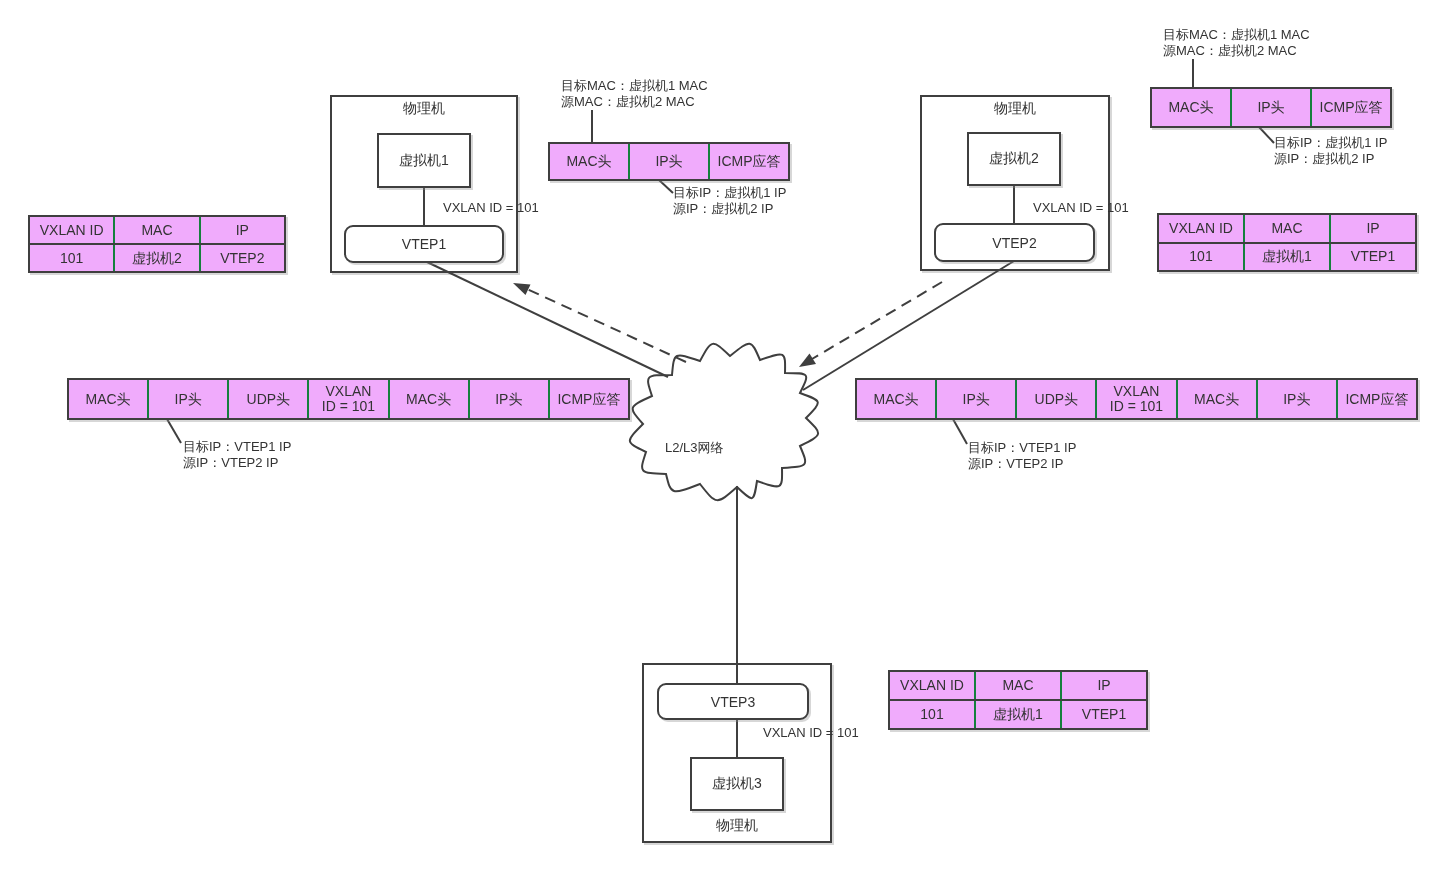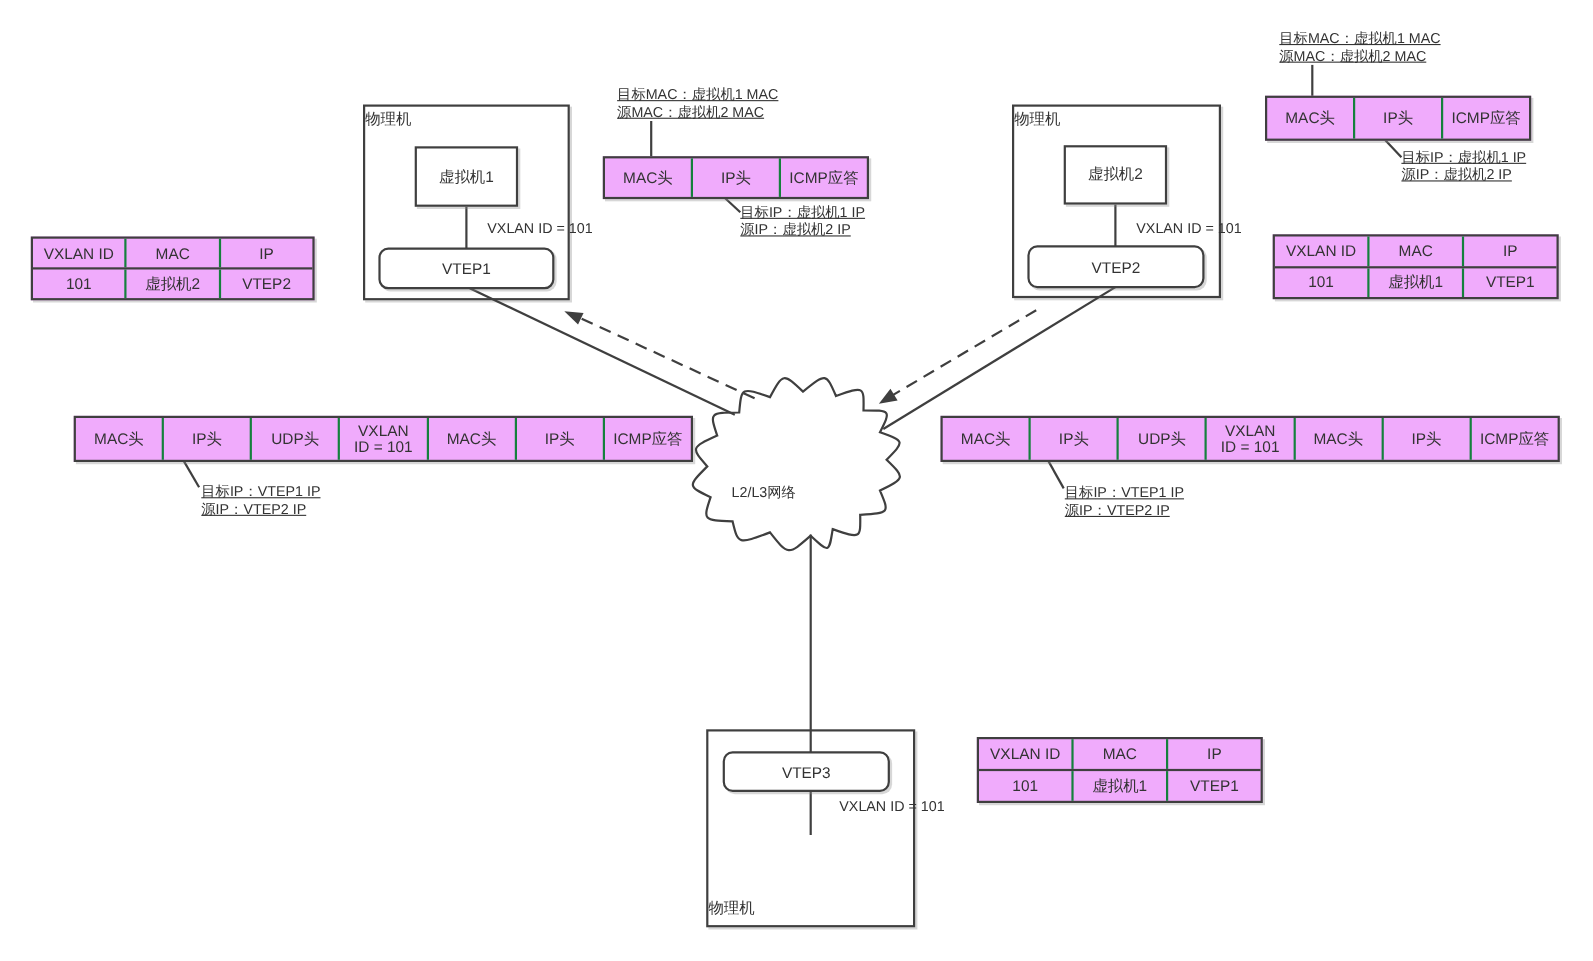--- a/index.html
+++ b/index.html
@@ -8,21 +8,21 @@
     font-family:"Liberation Sans","DejaVu Sans",sans-serif;
     color:#333;background:#fff;
   }
   .abs{position:absolute;box-sizing:border-box;}
   
   .machine{
     border:2px solid #3f3f3f;background:#fff;
     box-shadow:2px 2px 0 rgba(140,140,140,.35);
   }
   .machine-label{
-    position:absolute;left:0;width:100%;text-align:left;
+    position:absolute;left:0;width:100%;text-align:center;
     font-size:14px;color:#333;
   }
   
   .node{
     border:2px solid #3f3f3f;background:#fff;
     box-shadow:2px 2px 0 rgba(140,140,140,.35);
     display:flex;align-items:center;justify-content:center;
     font-size:14px;
   }
   
@@ -35,21 +35,21 @@
   }
   .trow{display:flex;flex:1;min-height:0;}
   .trow + .trow{border-top:2px solid #3f3f3f;}
   .tcell{
     flex:1;display:flex;align-items:center;justify-content:center;
     text-align:center;font-size:14px;line-height:15px;padding:1px;
   }
   .tcell + .tcell{border-left:2px solid #15803d;}
   
   .lbl{font-size:13px;white-space:nowrap;}
-  .ann{font-size:13px;line-height:16px;white-space:nowrap;color:#333;text-decoration:underline;}
+  .ann{font-size:13px;line-height:16px;white-space:nowrap;color:#333;}
   svg{position:absolute;left:0;top:0;pointer-events:none;}
 </style>
 </head>
 <body>
 
 <div id="canvas">
 
   <div class="abs machine" style="left:330px;top:95px;width:188px;height:178px">
     <div class="machine-label" style="top:3px">物理机</div>
   </div>
@@ -98,20 +98,21 @@
     </g>
   </svg>
 
   <div class="abs node" style="left:377px;top:133px;width:94px;height:55px">虚拟机1</div>
   <div class="abs node vtep" style="left:344px;top:225px;width:160px;height:38px">VTEP1</div>
 
   <div class="abs node" style="left:967px;top:132px;width:94px;height:54px">虚拟机2</div>
   <div class="abs node vtep" style="left:934px;top:223px;width:161px;height:39px">VTEP2</div>
 
   <div class="abs node vtep" style="left:657px;top:683px;width:152px;height:37px">VTEP3</div>
+  <div class="abs node" style="left:690px;top:757px;width:94px;height:54px">虚拟机3</div>
 
   <div class="abs lbl" style="left:443px;top:200px">VXLAN ID = 101</div>
   <div class="abs lbl" style="left:1033px;top:200px">VXLAN ID = 101</div>
   <div class="abs lbl" style="left:763px;top:725px">VXLAN ID = 101</div>
 
   <div class="abs lbl" style="left:665px;top:439px;width:122px;">L2/L3网络</div>
 
   <div class="abs table" style="left:28px;top:215px;width:258px;height:58px">
     <div class="trow">
       <div class="tcell">VXLAN ID</div>

